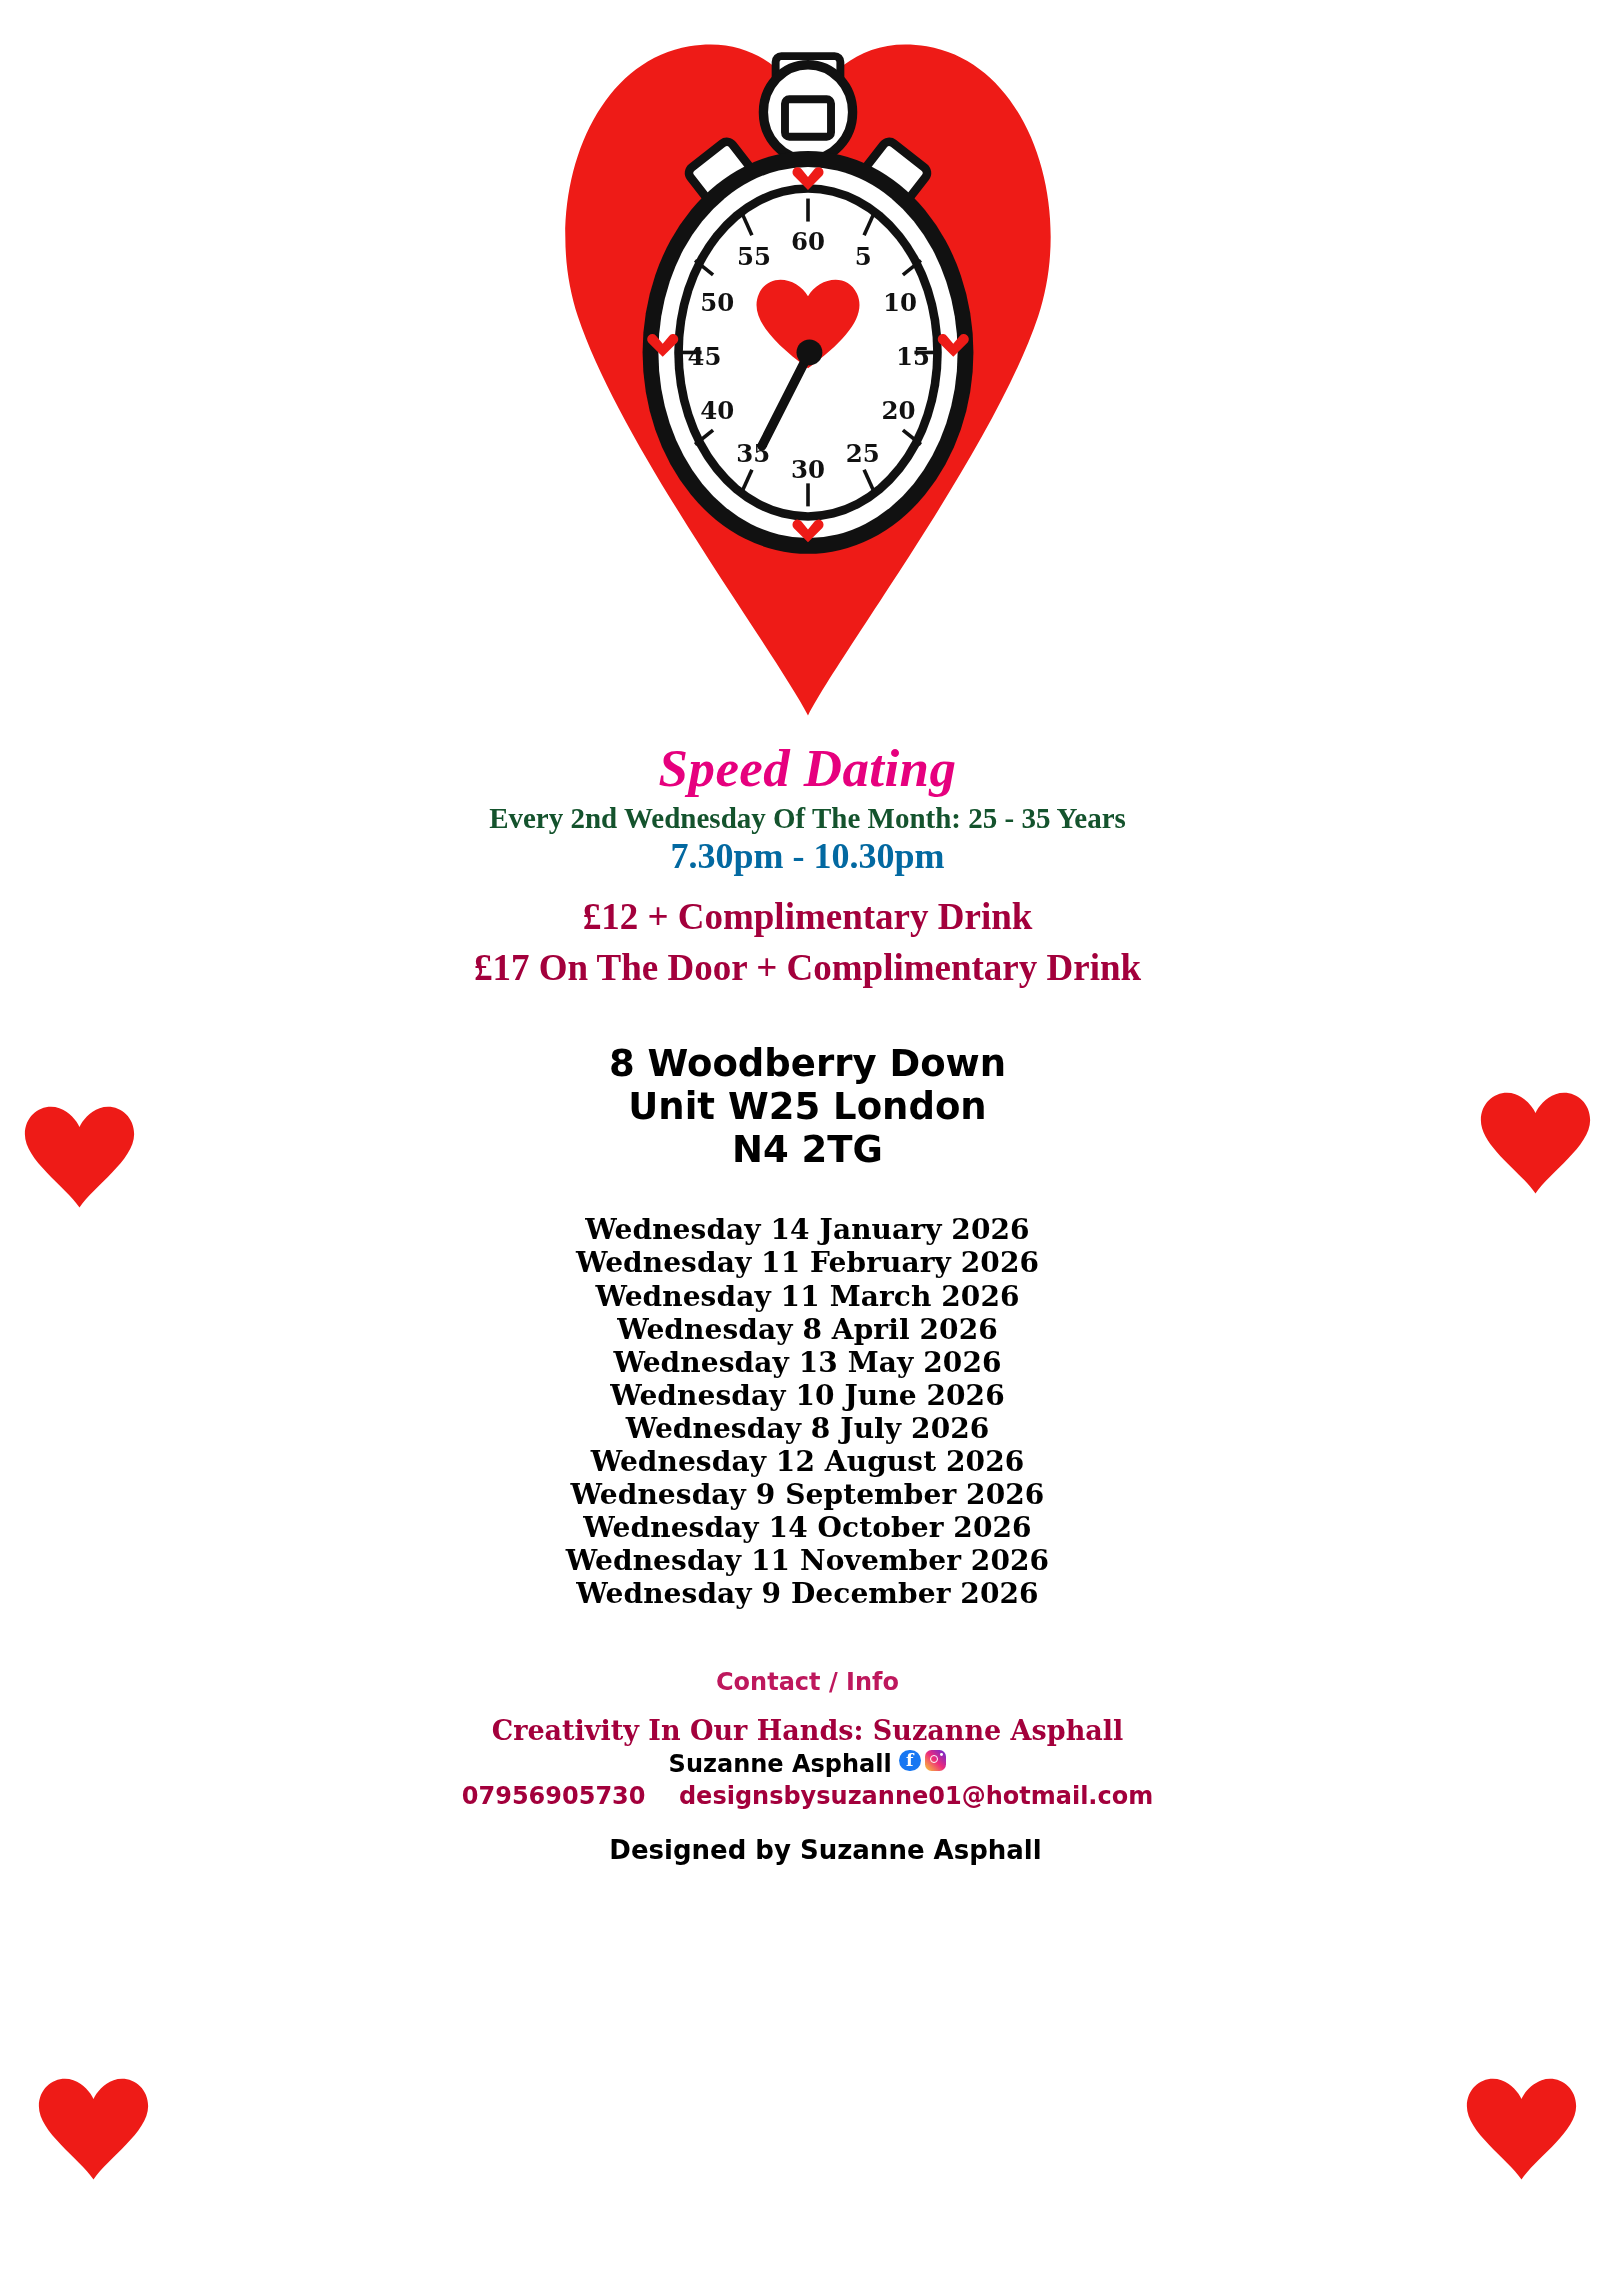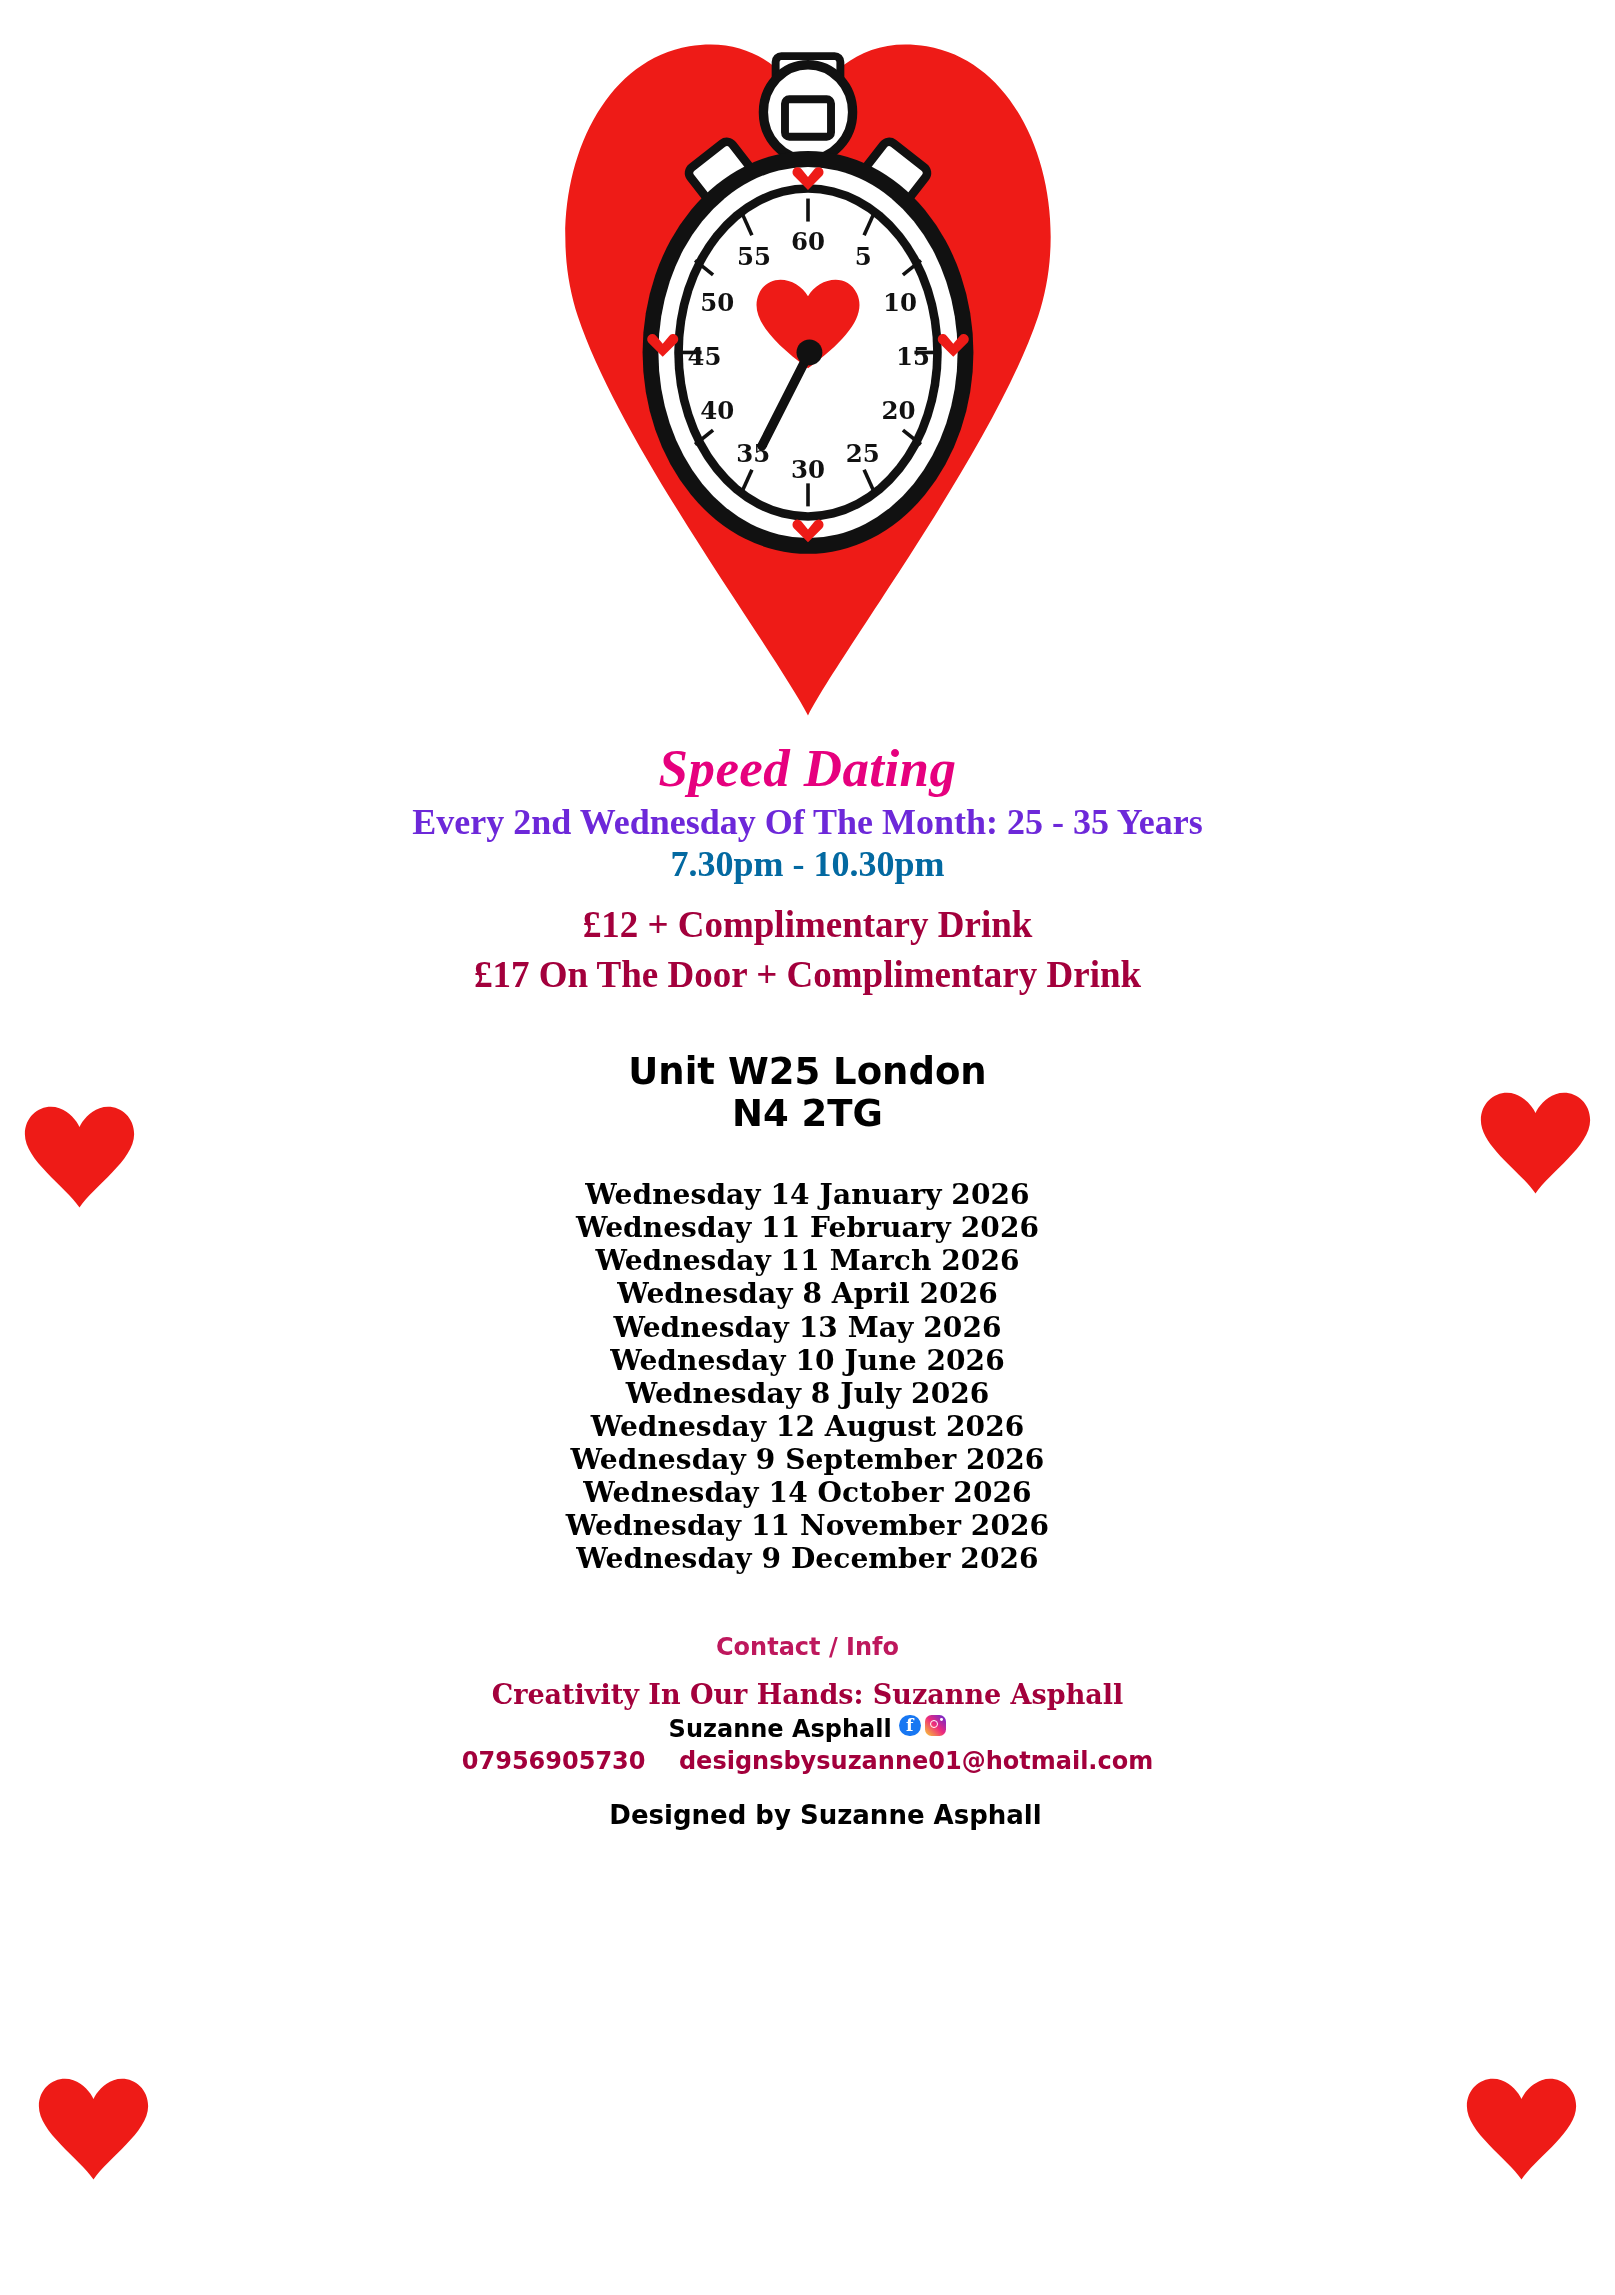--- a/index.html
+++ b/index.html
@@ -48,22 +48,22 @@
     font-style: italic;
     font-weight: bold;
     font-size: 53px;
     color: #e6007e;
     line-height: 1.05;
     margin: 0 0 5.8px 0;
     letter-spacing: 0.4px;
   }
   .line-when {
     font-weight: bold;
-    font-size: 36px;
-    color: #6d28d9;
+    font-size: 29px;
+    color: #14532d;
     line-height: 1.12;
     margin: 4.3px 0 0 0;
   }
   .line-time {
     font-weight: bold;
     font-size: 36px;
     color: #0369a1;
     line-height: 1.15;
     margin: 1.4px 0 0 0;
   }
@@ -293,20 +293,21 @@
 
   <div class="title">Speed Dating</div>
 
   <div class="line-when">Every 2nd Wednesday Of The Month: 25 - 35 Years</div>
   <div class="line-time">7.30pm - 10.30pm</div>
 
   <div class="line-price">£12 + Complimentary Drink</div>
   <div class="line-price second">£17 On The Door + Complimentary Drink</div>
 
   <div class="address">
+    <div>8 Woodberry Down</div>
     <div>Unit W25 London</div>
     <div>N4 2TG</div>
   </div>
 
   <div class="dates">
     <div class="date-line">Wednesday 14 January 2026</div>
     <div class="date-line">Wednesday 11 February 2026</div>
     <div class="date-line">Wednesday 11 March 2026</div>
     <div class="date-line">Wednesday 8 April 2026</div>
     <div class="date-line">Wednesday 13 May 2026</div>

